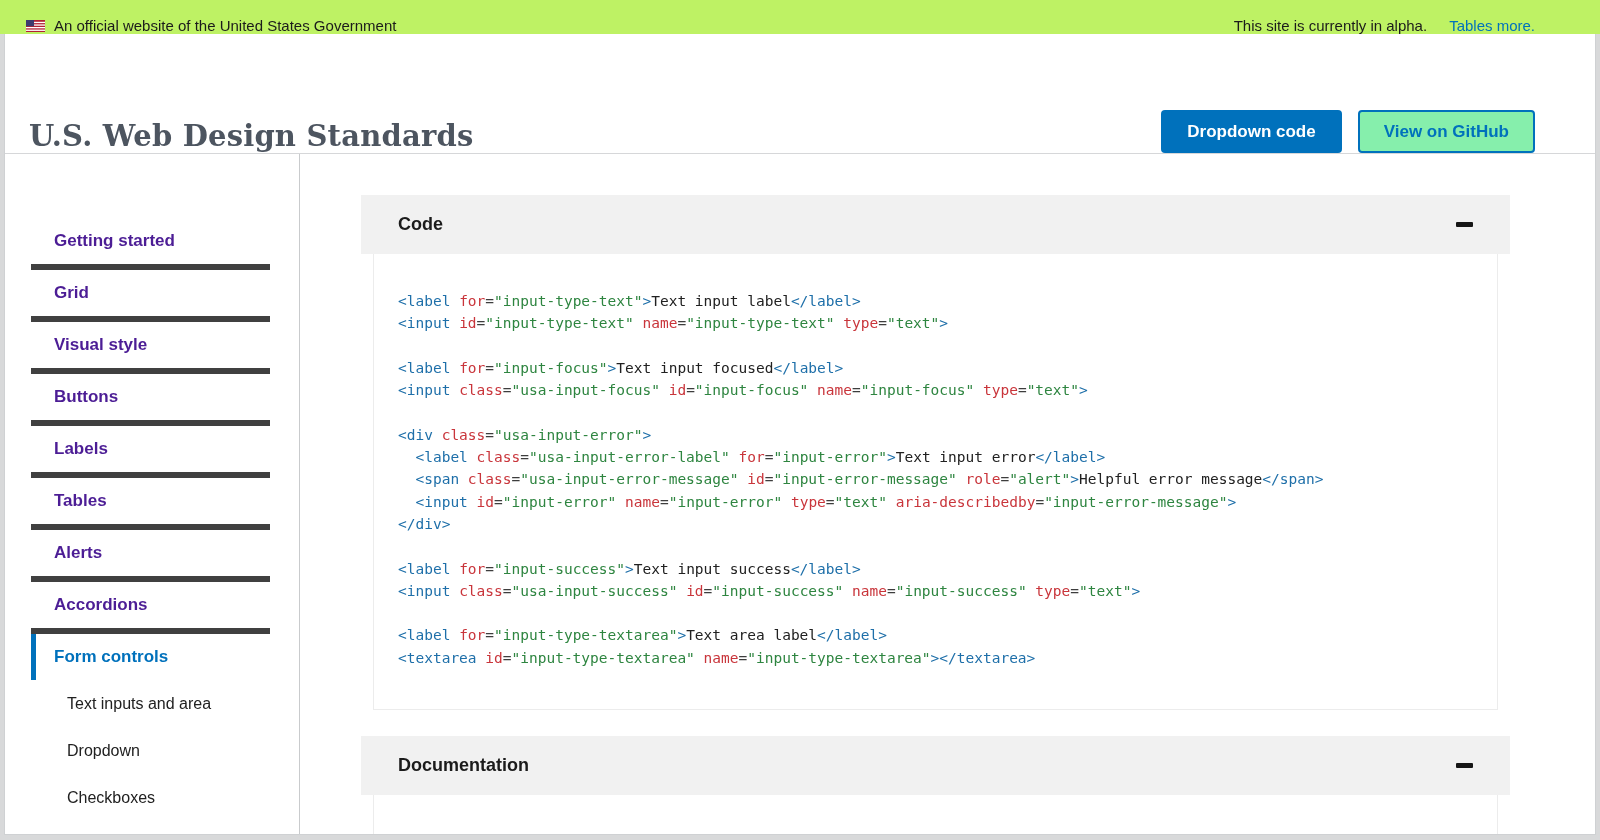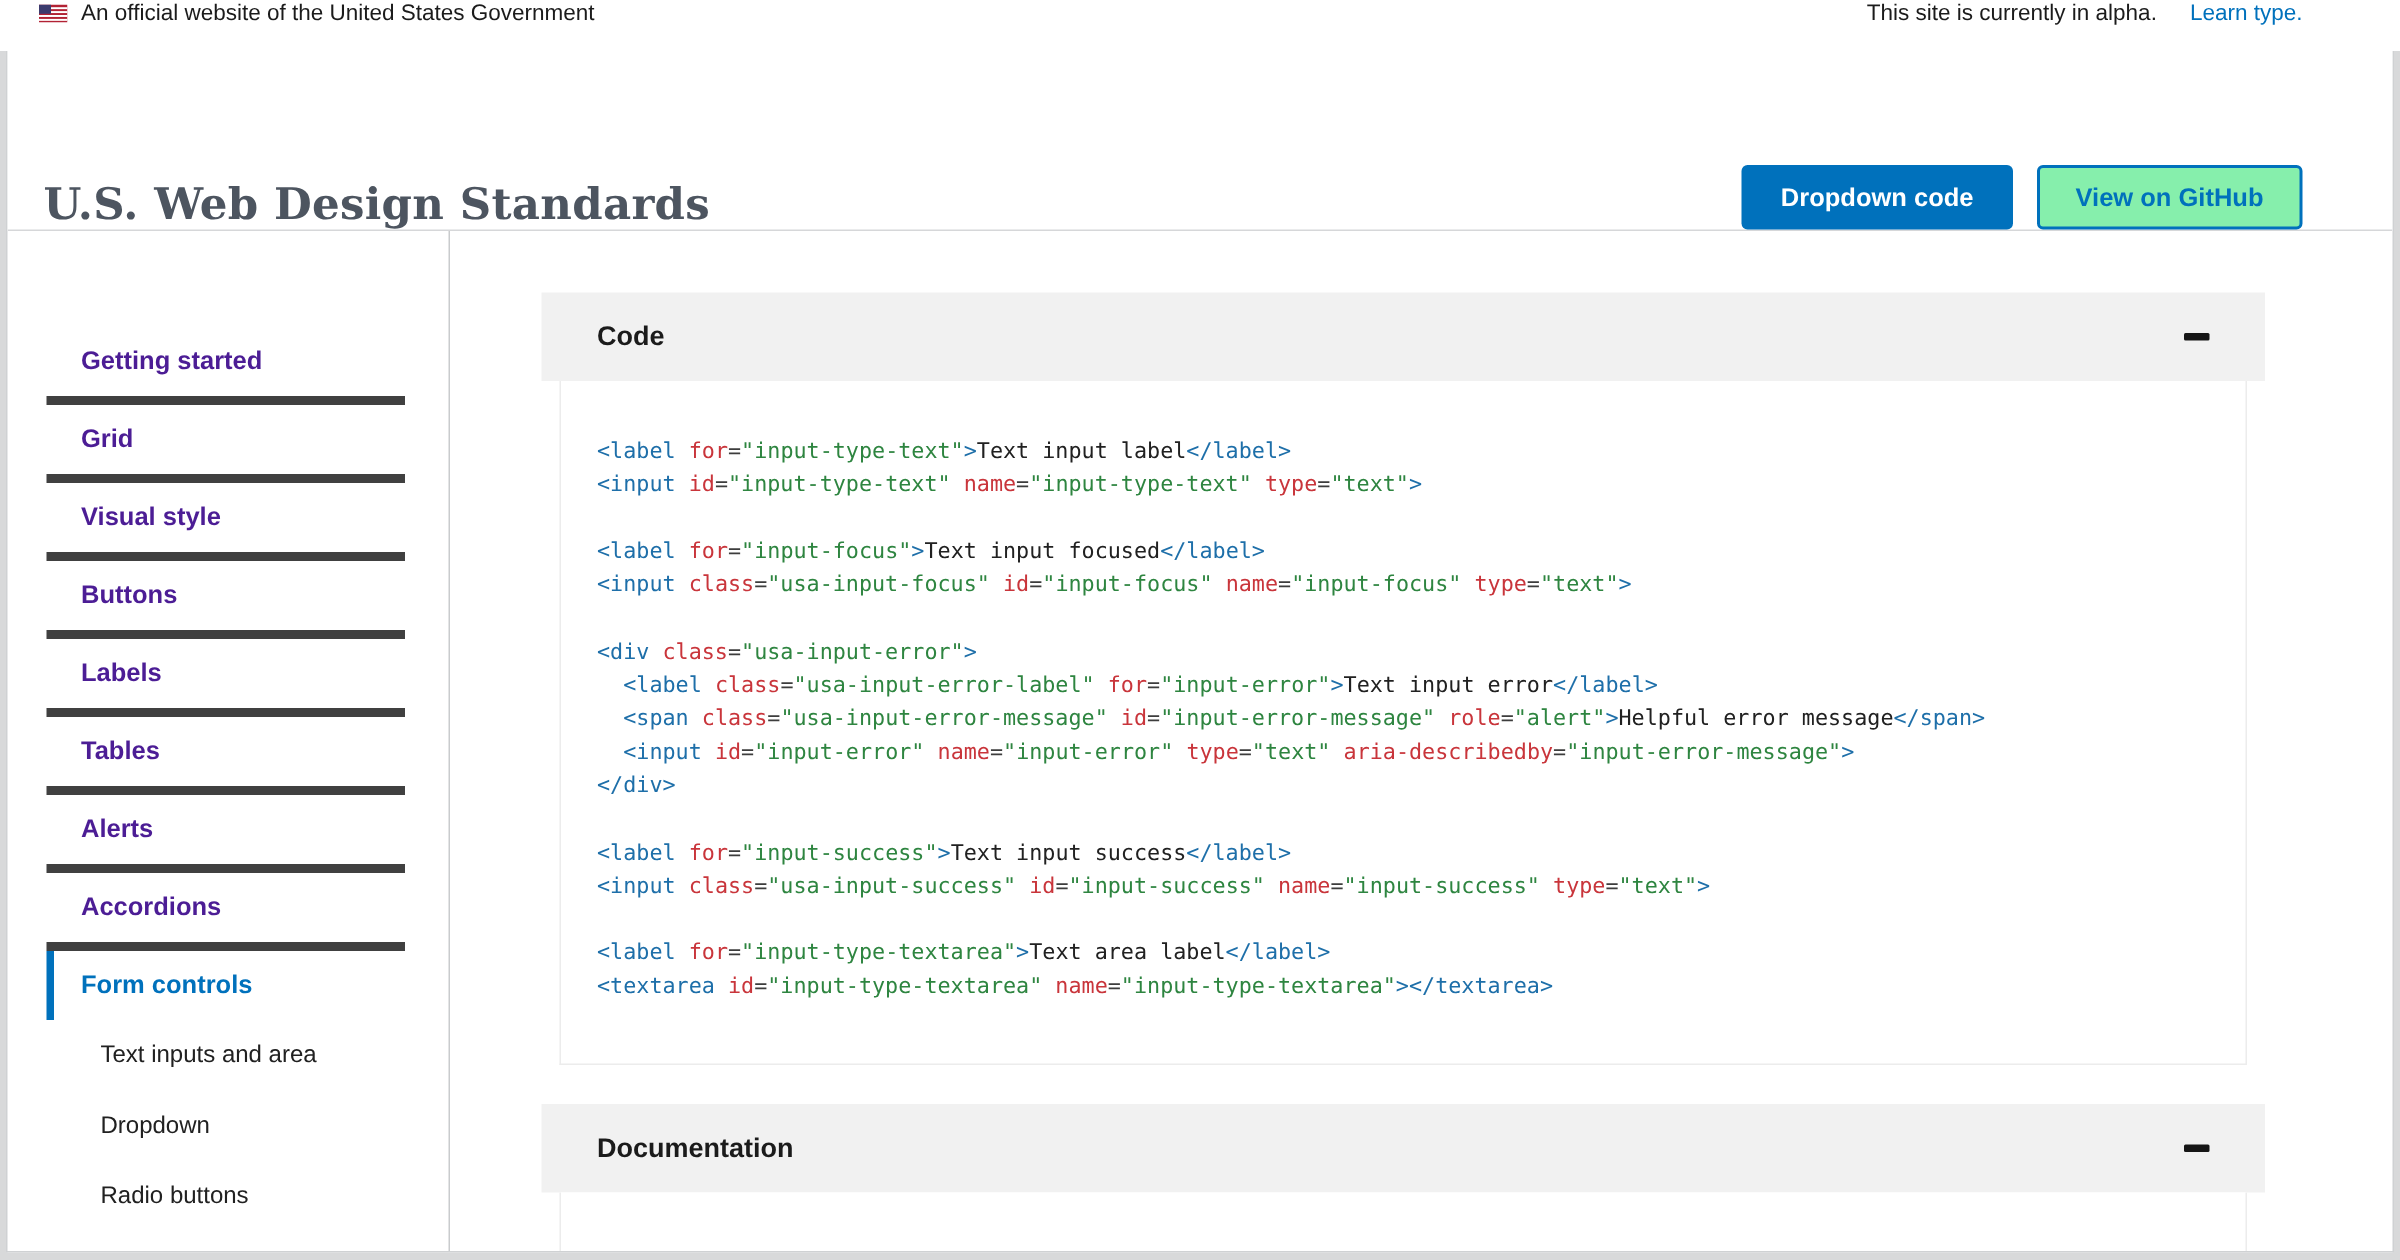--- a/index.html
+++ b/index.html
@@ -6,22 +6,22 @@
   html,body { margin:0; padding:0; }
   body {
     width:1600px; height:840px; overflow:hidden;
     background:#d8d9da;
     font-family:"Liberation Sans", sans-serif;
     color:#212121;
   }
 
   
   .banner {
-    height:34px; background:#ffffff;
-    display:flex; align-items:flex-start; justify-content:space-between;
+    height:34px; background:#bef264;
+    display:flex; align-items:flex-end; justify-content:space-between;
     padding:0 65px 0 26px;
     font-size:15px; color:#1b1b1b;
   }
   .banner-left { display:flex; align-items:center; gap:9px; }
   .banner-right { display:flex; align-items:center; gap:22px; }
   .learn-more { color:#0071bc; cursor:pointer; text-decoration:none; }
   .flag { display:inline-block; line-height:0; }
 
   
   .page {
@@ -109,21 +109,21 @@
           <rect y="7.0" width="19" height="1.3"></rect>
           <rect y="9.6" width="19" height="1.3"></rect>
         </g>
         <rect width="8" height="6.2" fill="#3c3b6e"></rect>
       </svg>
     </span>
     <span>An official website of the United States Government</span>
   </div>
   <div class="banner-right">
     <span>This site is currently in alpha.</span>
-    <a class="learn-more" href="#">Learn type.</a>
+    <a class="learn-more" href="#">Tables more.</a>
   </div>
 </div>
 
 <div class="page">
 
   <header class="site-header">
     <h1 class="site-title">U.S. Web Design Standards</h1>
     <div class="header-buttons">
       <button class="btn btn-primary">Dropdown code</button>
       <button class="btn btn-outline">View on GitHub</button>
@@ -138,20 +138,21 @@
           <li class="nav-item">Grid</li>
           <li class="nav-item">Visual style</li>
           <li class="nav-item">Buttons</li>
           <li class="nav-item">Labels</li>
           <li class="nav-item">Tables</li>
           <li class="nav-item">Alerts</li>
           <li class="nav-item">Accordions</li>
           <li class="nav-item active">Form controls</li>
           <li class="nav-sub">Text inputs and area</li>
           <li class="nav-sub">Dropdown</li>
+          <li class="nav-sub">Checkboxes</li>
           <li class="nav-sub">Radio buttons</li>
         </ul>
     </nav>
 
     <main class="main">
 
       <section class="accordion">
         <button class="acc-header">
           <span>Code</span>
           <span class="minus-icon"></span>

